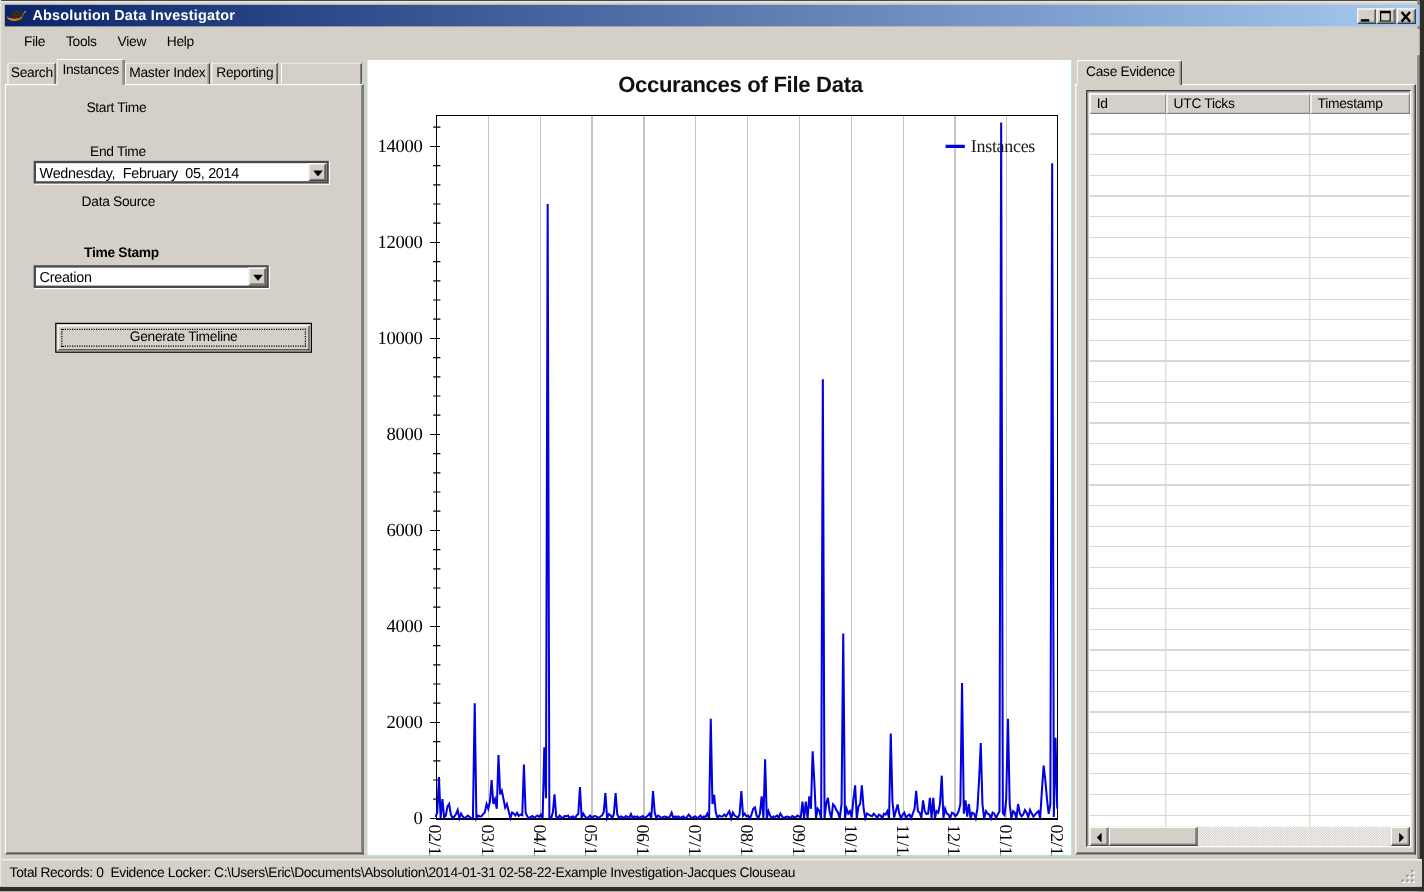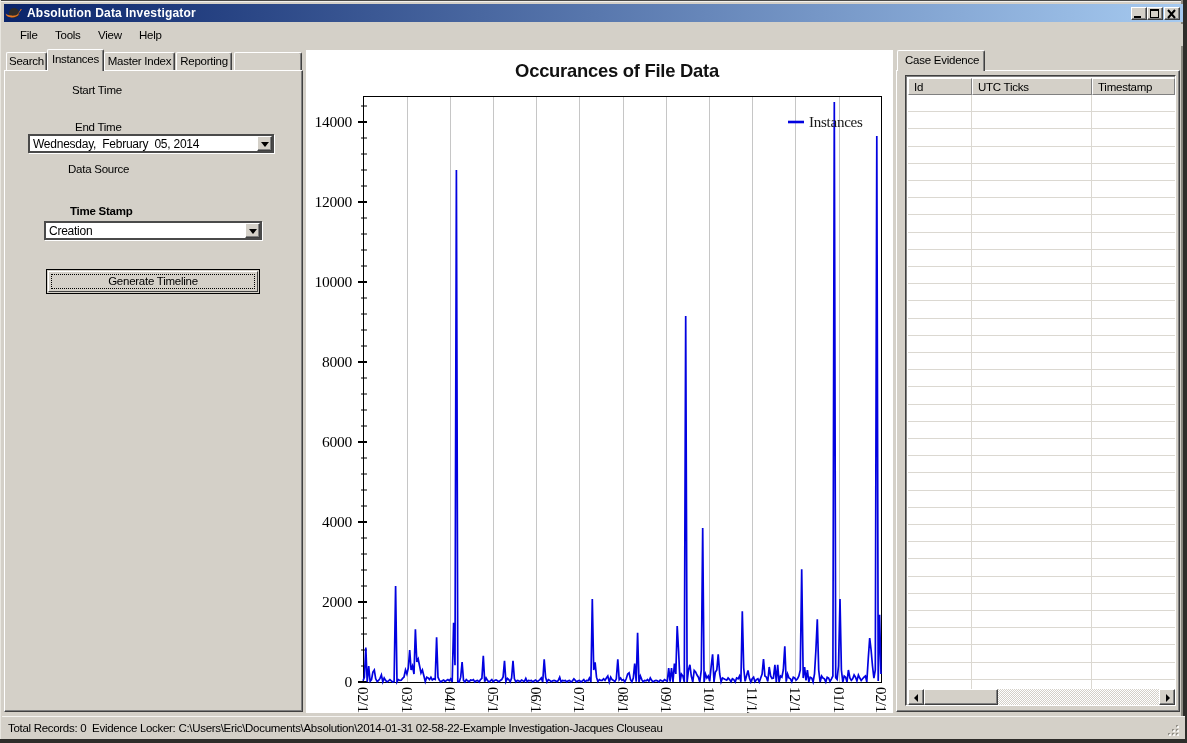--- a/index.html
+++ b/index.html
@@ -106,21 +106,21 @@
   <div class="lbl" style="left:72px;top:84px;">Start Time</div>
   <div class="lbl" style="left:75px;top:121px;">End Time</div>
   <div class="combo" style="left:28px;top:134px;width:246px;padding-left:28px;">
   <div class="combotext">Wednesday,  February  05, 2014</div>
   <div class="dropbtn">
         <div class="arr"></div>
       </div>
 </div>
   <div class="lbl" style="left:68px;top:163px;">Data Source</div>
   <div class="lbl" style="left:70px;top:205px;font-weight:bold;">Time Stamp</div>
-  <div class="combo" style="left:44px;top:221px;width:218px;">
+  <div class="combo" style="left:28px;top:221px;width:196px;">
   <div class="combotext">Creation</div>
   <div class="dropbtn">
         <div class="arr"></div>
       </div>
 </div>
   <div id="genbtn">
       <div class="inner"></div>
       <div class="focus"></div>
       <div class="txt">Generate Timeline</div>
     </div>

